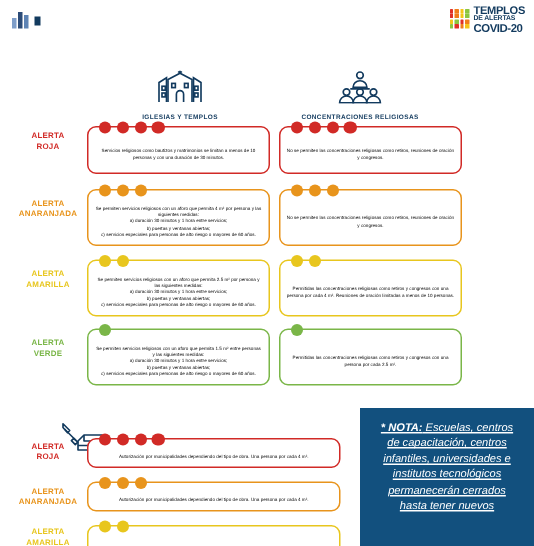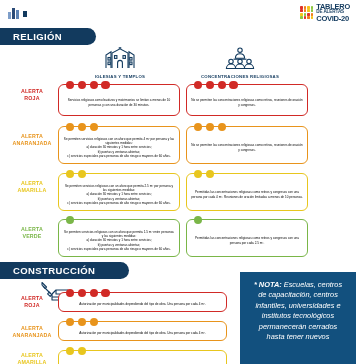--- a/index.html
+++ b/index.html
@@ -59,21 +59,21 @@
     position:absolute;left:4px;right:4px;top:7px;bottom:2px;
     display:flex;align-items:center;justify-content:center;text-align:center;
   }
   .card .body p{margin:0;font-size:3.05px;line-height:4.35px;letter-spacing:0.02px;}
 
   
   .nota{
     position:absolute;background:#12507e;color:#fff;
     box-sizing:border-box;padding:8px 9px;
     text-align:center;font-style:italic;
-    font-size:7.4px;line-height:10.4px;
+    font-size:7.4px;line-height:10.4px;text-decoration:underline;
   }
 
   
   .cicon{position:absolute;}
 </style>
 </head>
 <body>
 
 <div class="page">
 
@@ -98,28 +98,27 @@
           <span style="background: rgb(245, 197, 24);"></span>
           <span style="background: rgb(140, 198, 63);"></span>
           <span style="background: rgb(224, 49, 39);"></span>
           <span style="background: rgb(240, 125, 26);"></span>
           <span style="background: rgb(140, 198, 63);"></span>
           <span style="background: rgb(224, 49, 39);"></span>
           <span style="background: rgb(240, 125, 26);"></span>
           <span style="background: rgb(245, 197, 24);"></span>
         </div>
       <div class="brand-txt">
-        <span class="l1">TABLERO</span>
+        <span class="l1">TEMPLOS</span>
         <span class="l2">DE ALERTAS</span>
         <span class="l3">COVID-20</span>
       </div>
     </div>
   </div>
 
-  <div class="sec-pill" style="top:28px;">RELIGIÓN</div>
 
   <div class="colhead" style="left:60px;top:47px;width:120px;">
     <svg width="34" height="22" viewBox="0 0 34 22">
       <g fill="none" stroke="#123a5e" stroke-width="1.1">
         <path d="M3 21V8l5-3.2V21"></path>
         <path d="M26 21V4.8L31 8v13"></path>
         <path d="M9 21V6l8-4.2L25 6v15"></path>
         <path d="M17 1.8V0M15.6 1h2.8"></path>
         <rect x="5" y="10.5" width="2.2" height="2.6"></rect>
         <rect x="26.8" y="10.5" width="2.2" height="2.6"></rect>
@@ -248,21 +247,20 @@
   </div>
   <div class="card" style="left:186px;top:219px;width:122px;height:38px;border-color:#7ab648;">
     <div class="dots">
         <b style="background:#7ab648"></b>
       </div>
     <div class="body">
         <p>Permitidas las concentraciones religiosas como retiros y congresos con una persona por cada 2.5 m².</p>
       </div>
   </div>
 
-  <div class="sec-pill" style="top:262px;">CONSTRUCCIÓN</div>
 
   <div class="cicon" style="left:41px;top:281px;">
     <svg width="28" height="20" viewBox="0 0 28 20">
       <g fill="none" stroke="#123a5e" stroke-width="1.1" stroke-linejoin="round">
         <path d="M11 19h16V9H15l-4 4z"></path>
         <path d="M15 9v4h12M19 13v6M23 13v6M11 16h16"></path>
         <path d="M9.5 12.5 2 5"></path>
         <path d="M1 1.5 5.5 6 4 7.5 1 4z"></path>
         <path d="M8.2 11.2l2.6 2.6-1.6 1.6-2.6-2.6z"></path>
       </g>

